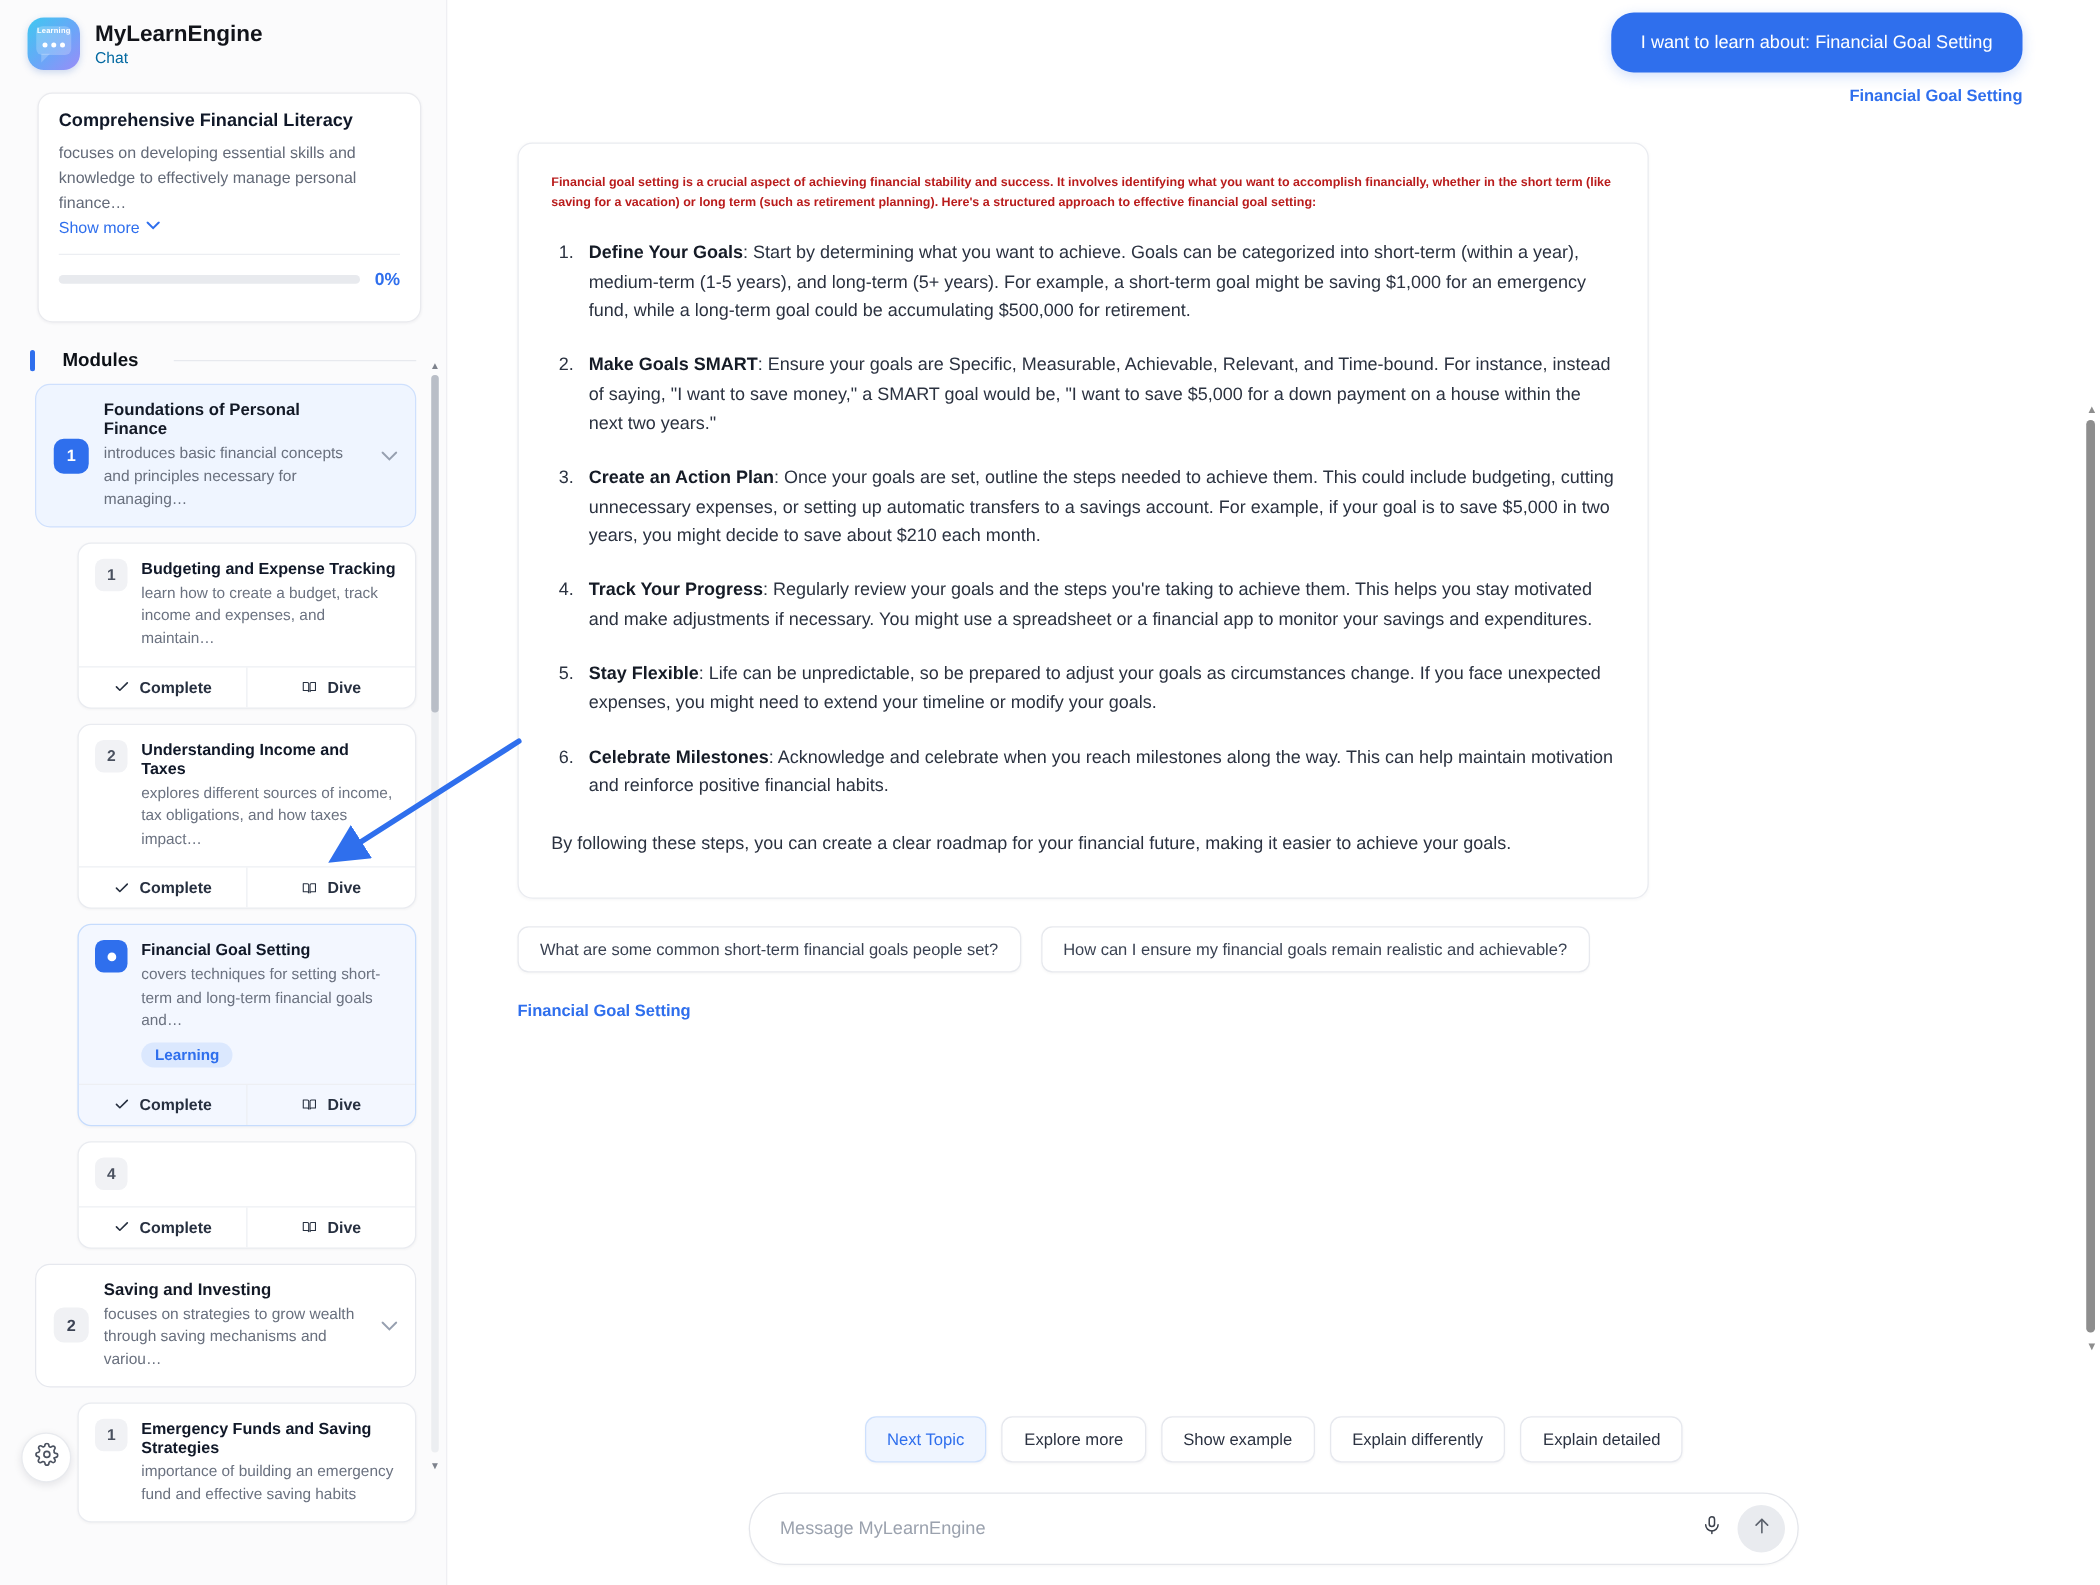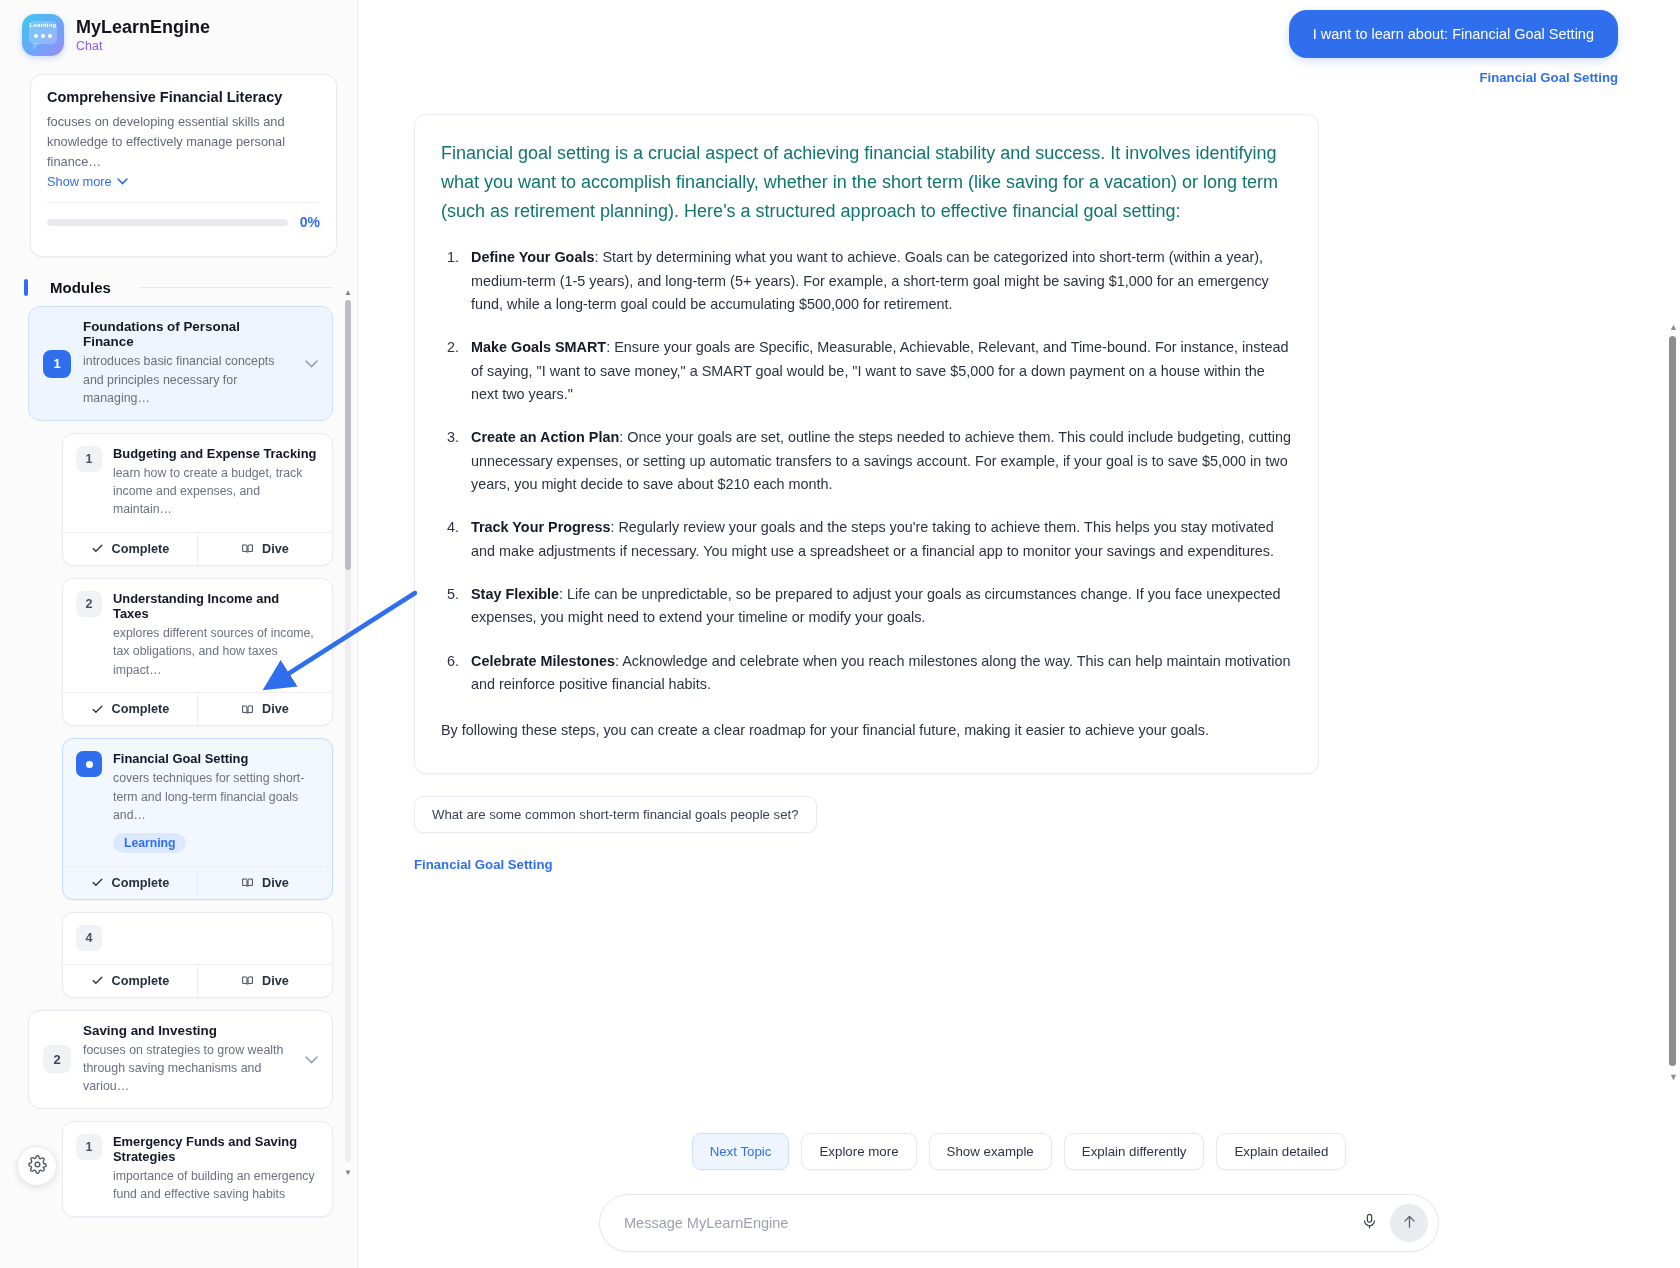--- a/index.html
+++ b/index.html
@@ -36,21 +36,21 @@
     border-left: 7px solid rgba(255,255,255,.22);
     border-bottom: 7px solid transparent;
   }
   .brand-icon .lbl {
     position: absolute; top: 8px; left: 0; right: 0; text-align: center;
     font-size: 6px; color: #fff; font-weight: 700; letter-spacing: .2px;
   }
   .brand-icon .dots { position:absolute; top: 20px; left: 0; right: 0; display:flex; justify-content:center; gap:3px; }
   .brand-icon .dots i { width:4px; height:4px; border-radius:50%; background:#fff; display:block; }
   .brand-title { font-size: 18px; font-weight: 700; color: #12141a; line-height: 1.15; }
-  .brand-sub { font-size: 12.5px; color: #8b5cf6; margin-top: 2px; }
+  .brand-sub { font-size: 12.5px; color: #0369a1; margin-top: 2px; }
 
   .course-card {
     margin: 8px 20px 0 30px;
     background: #fff; border: 1px solid #e9eaee; border-radius: 12px;
     padding: 14px 16px 26px 16px;
     box-shadow: 0 1px 2px rgba(16,24,40,.04);
   }
   .course-title { font-size: 14.5px; font-weight: 700; color: #101828; margin-bottom: 7px; }
   .course-desc { font-size: 12.8px; color: #636a78; line-height: 1.55; }
   .show-more { font-size: 12.8px; color: #2f6fed; margin-top: 3px; display: inline-flex; align-items: center; gap: 5px; cursor: pointer; }
@@ -162,21 +162,21 @@
   }
   .topic-link-right { text-align: right; padding: 10px 22px 0 0; }
   .topic-link { color: #2f6fed; font-size: 13.2px; font-weight: 700; cursor: pointer; }
 
   .answer-card {
     margin: 28px 0 0 28px; max-width: 905px;
     border: 1px solid #e9ebf0; border-radius: 12px; background: #fff;
     padding: 24px 26px 30px 26px;
     box-shadow: 0 1px 3px rgba(16,24,40,.04);
   }
-  .p-lead { font-size: 18px; line-height: 1.62; color: #0f766e; }
+  .p-lead { font-size: 10px; line-height: 1.62; color: #b91c1c; font-weight: bold; }
   .olist { margin: 20px 0 0 22px; }
   .olist li { font-size: 14.4px; line-height: 1.62; color: #2b3240; margin-bottom: 20px; padding-left: 8px; }
   .olist li:last-child { margin-bottom: 0; }
   .olist b { font-weight: 700; color: #151b26; }
   .p-outro { font-size: 14.4px; line-height: 1.62; color: #2b3240; margin-top: 23px; }
 
   .chips { display: flex; gap: 16px; margin: 22px 0 0 28px; }
   .chip {
     border: 1px solid #e7e9ee; border-radius: 9px; background: #fff;
     padding: 10px 17px; font-size: 13.2px; color: #3a4252; cursor: pointer;
@@ -437,20 +437,21 @@
             <li><b>Create an Action Plan</b><span>: Once your goals are set, outline the steps needed to achieve them. This could include budgeting, cutting unnecessary expenses, or setting up automatic transfers to a savings account. For example, if your goal is to save $5,000 in two years, you might decide to save about $210 each month.</span></li>
             <li><b>Track Your Progress</b><span>: Regularly review your goals and the steps you're taking to achieve them. This helps you stay motivated and make adjustments if necessary. You might use a spreadsheet or a financial app to monitor your savings and expenditures.</span></li>
             <li><b>Stay Flexible</b><span>: Life can be unpredictable, so be prepared to adjust your goals as circumstances change. If you face unexpected expenses, you might need to extend your timeline or modify your goals.</span></li>
             <li><b>Celebrate Milestones</b><span>: Acknowledge and celebrate when you reach milestones along the way. This can help maintain motivation and reinforce positive financial habits.</span></li>
           </ol>
         <p class="p-outro">By following these steps, you can create a clear roadmap for your financial future, making it easier to achieve your goals.</p>
       </div>
 
       <div class="chips" id="chips">
           <div class="chip">What are some common short-term financial goals people set?</div>
+          <div class="chip">How can I ensure my financial goals remain realistic and achievable?</div>
         </div>
 
       <div class="after-link">
         <span class="topic-link">Financial Goal Setting</span>
       </div>
     </div>
 
     <div class="footer">
       <div class="actions" id="actions">
           <div class="act-btn primary">Next Topic</div>

